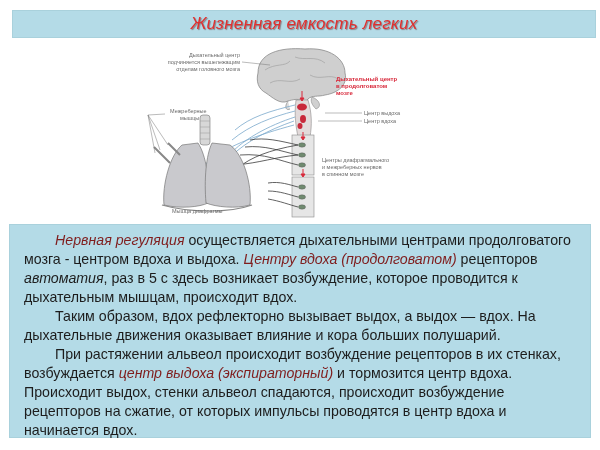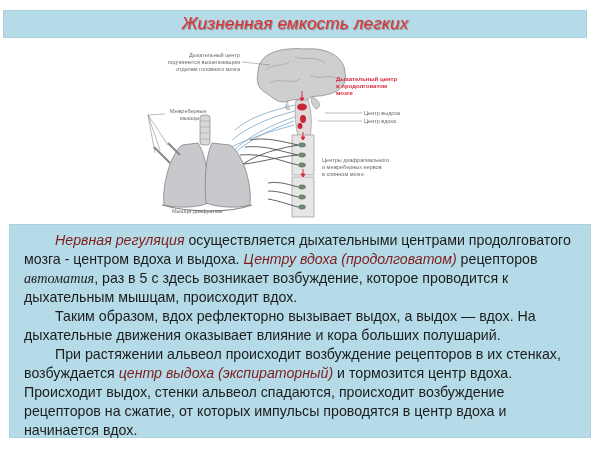--- a/index.html
+++ b/index.html
@@ -1,21 +1,21 @@
 <!DOCTYPE html>
 <html><head>
   <meta charset="utf-8">
   <style>
     html, body { margin: 0; padding: 0; }
     body {
       width: 600px; height: 450px; background: #ffffff; position: relative; overflow: hidden;
       font-family: "Liberation Sans", sans-serif;
     }
     .title-bar {
-      position: absolute; left: 3px; top: 10px; width: 582px; height: 26px;
+      position: absolute; left: 12px; top: 10px; width: 582px; height: 26px;
       background: #b4dbe7; border: 1px solid #a9d1dc;
       display: flex; align-items: center; justify-content: center;
     }
     .title-text {
       font-family: "Liberation Sans", sans-serif; font-style: italic;
       font-size: 17px; color: #e0302f;
       text-shadow: 1px 1px 1px rgba(80,20,20,0.45);
       letter-spacing: 0.2px;
     }
     .figure {
@@ -27,21 +27,21 @@
     .text-box {
       position: absolute; left: 9px; top: 224px; width: 582px; height: 214px;
       background: #b4dbe7; border: 1px solid #a9d1dc;
       box-sizing: border-box; padding: 6px 10px 0 14px;
     }
     .para {
       margin: 0; font-size: 14.2px; line-height: 19px; color: #1d1d1d;
       text-indent: 31px;
     }
     .hl { color: #7f1d1d; font-style: italic; }
-    .em { font-style: italic; font-family: Liberation Serif, serif; }
+    .em { font-style: italic; }
   </style>
 </head>
 <body>
 
 <div class="title-bar">
   <span class="title-text">Жизненная емкость легких</span>
 </div>
 
 <div class="figure">
   <svg width="300" height="175" viewBox="0 0 300 175">

